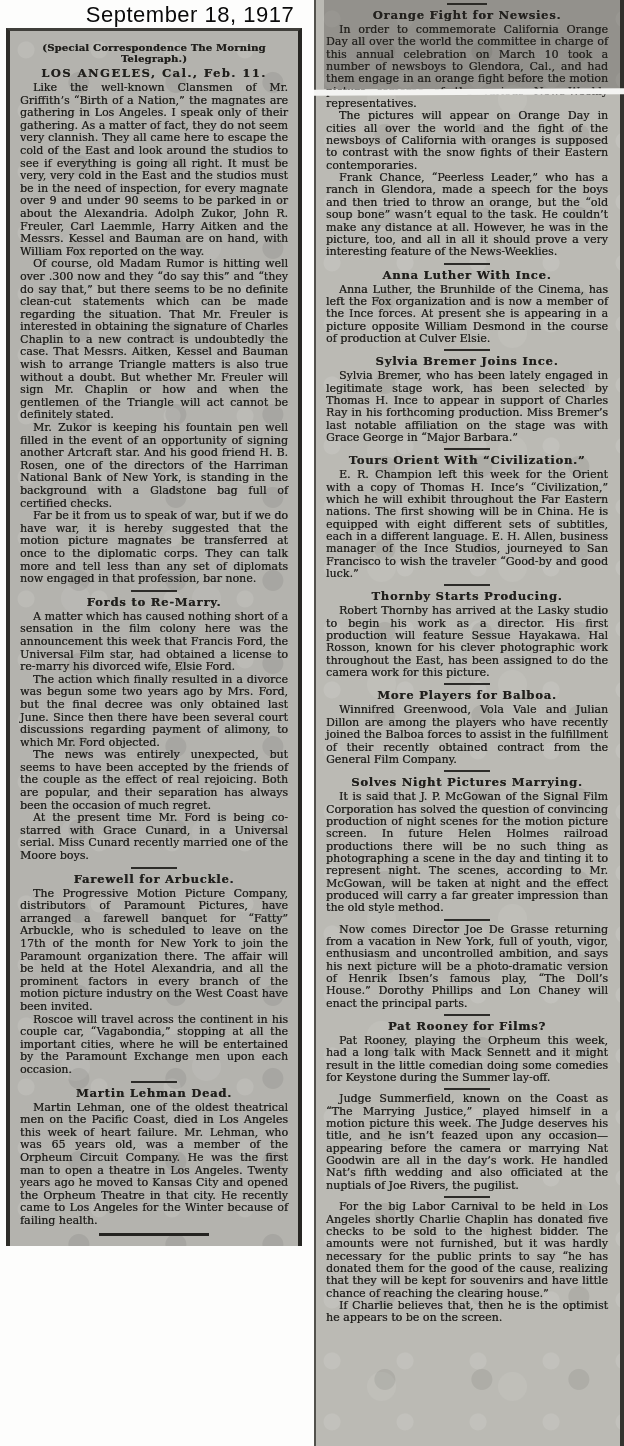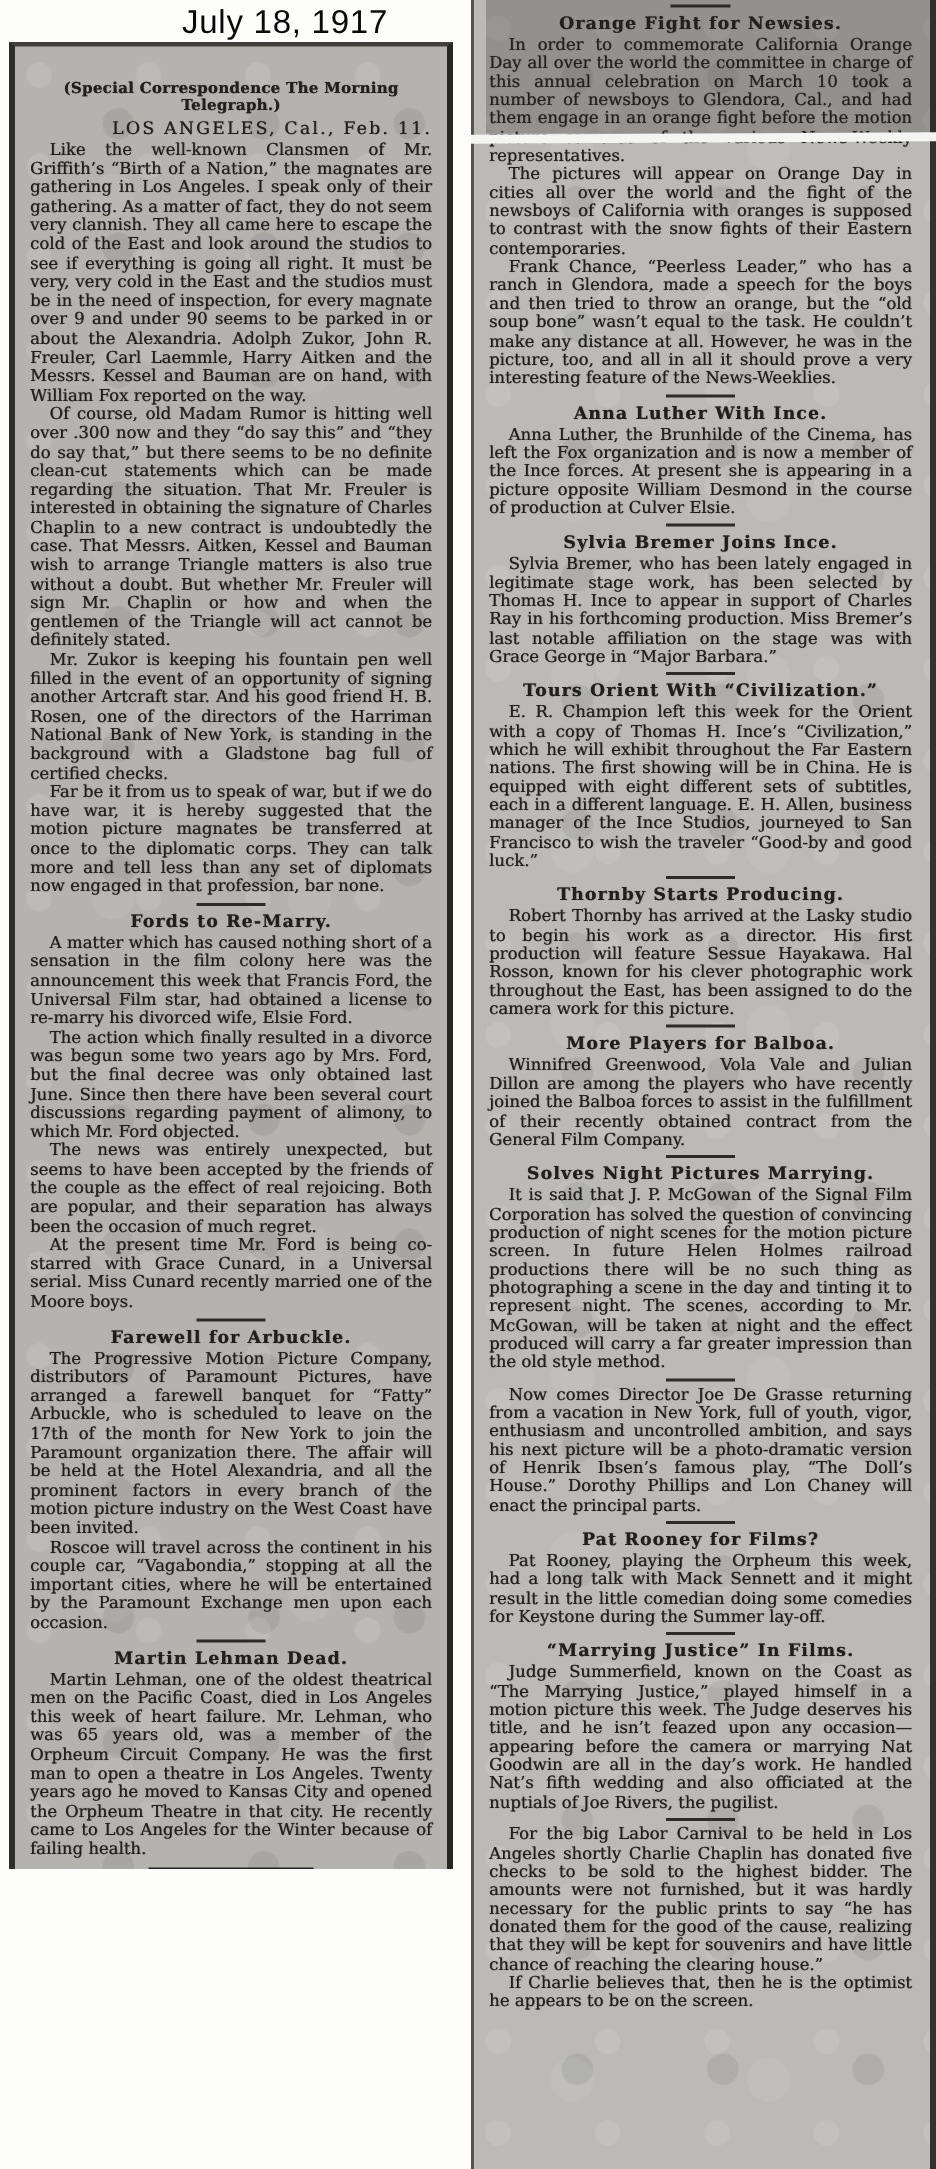--- a/index.html
+++ b/index.html
@@ -57,24 +57,24 @@
   }
   .seam {
     position: absolute; left: 314px; top: 89px; width: 310px; height: 6px;
     background: #f4f4f2;
     transform: rotate(-0.3deg);
     pointer-events: none;
   }
 
   .credit {
     font-size: 10px; font-weight: bold; text-align: center;
-    letter-spacing: 0.2px; margin: 16px 0 2px 0;
+    letter-spacing: 0.2px; margin: 4px 0 2px 0;
   }
   .dateline {
-    font-size: 11.5px; font-weight: normal; text-align: right;
+    font-size: 11.5px; font-weight: bold; text-align: center;
     letter-spacing: 1.5px; margin: 2px 0 2px 0;
   }
 
   .clip p {
     margin: 0; text-indent: 13px;
     text-align: justify;
   }
   .clip-left p  { font-size: 11px;   line-height: 12.6px; }
   .clip-right p { font-size: 11px;   line-height: 12.35px; }
 
@@ -91,21 +91,21 @@
   .end-rule {
     width: 110px; border-top: 3px solid #242320;
     margin: 6px auto 0 auto;
   }
 </style>
 </head>
 <body>
 
 <div class="stage">
 
-  <div class="headline">July 18, 1917</div>
+  <div class="headline">September 18, 1917</div>
 
   <div class="clip clip-left">
     <div class="credit">(Special Correspondence The Morning Telegraph.)</div>
     <div class="dateline">LOS ANGELES, Cal., Feb. 11.</div>
 
     <p>Like the well-known Clansmen of Mr. Griffith’s “Birth of a Nation,” the magnates are gathering in Los Angeles. I speak only of their gathering. As a matter of fact, they do not seem very clannish. They all came here to escape the cold of the East and look around the studios to see if everything is going all right. It must be very, very cold in the East and the studios must be in the need of inspection, for every magnate over 9 and under 90 seems to be parked in or about the Alexandria. Adolph Zukor, John R. Freuler, Carl Laemmle, Harry Aitken and the Messrs. Kessel and Bauman are on hand, with William Fox reported on the way.</p>
     <p>Of course, old Madam Rumor is hitting well over .300 now and they “do say this” and “they do say that,” but there seems to be no definite clean-cut statements which can be made regarding the situation. That Mr. Freuler is interested in obtaining the signature of Charles Chaplin to a new contract is undoubtedly the case. That Messrs. Aitken, Kessel and Bauman wish to arrange Triangle matters is also true without a doubt. But whether Mr. Freuler will sign Mr. Chaplin or how and when the gentlemen of the Triangle will act cannot be definitely stated.</p>
     <p>Mr. Zukor is keeping his fountain pen well filled in the event of an opportunity of signing another Artcraft star. And his good friend H. B. Rosen, one of the directors of the Harriman National Bank of New York, is standing in the background with a Gladstone bag full of certified checks.</p>
     <p>Far be it from us to speak of war, but if we do have war, it is hereby suggested that the motion picture magnates be transferred at once to the diplomatic corps. They can talk more and tell less than any set of diplomats now engaged in that profession, bar none.</p>
 
@@ -161,21 +161,20 @@
     <p>It is said that J. P. McGowan of the Signal Film Corporation has solved the question of convincing production of night scenes for the motion picture screen. In future Helen Holmes railroad productions there will be no such thing as photographing a scene in the day and tinting it to represent night. The scenes, according to Mr. McGowan, will be taken at night and the effect produced will carry a far greater impression than the old style method.</p>
 
     <div class="rule"></div>
     <p>Now comes Director Joe De Grasse returning from a vacation in New York, full of youth, vigor, enthusiasm and uncontrolled ambition, and says his next picture will be a photo-dramatic version of Henrik Ibsen’s famous play, “The Doll’s House.” Dorothy Phillips and Lon Chaney will enact the principal parts.</p>
 
     <div class="rule"></div>
     <div class="sec-head">Pat Rooney for Films?</div>
     <p>Pat Rooney, playing the Orpheum this week, had a long talk with Mack Sennett and it might result in the little comedian doing some comedies for Keystone during the Summer lay-off.</p>
 
     <div class="rule"></div>
-    <div class="sec-head">“Marrying Justice” In Films.</div>
     <p>Judge Summerfield, known on the Coast as “The Marrying Justice,” played himself in a motion picture this week. The Judge deserves his title, and he isn’t feazed upon any occasion—appearing before the camera or marrying Nat Goodwin are all in the day’s work. He handled Nat’s fifth wedding and also officiated at the nuptials of Joe Rivers, the pugilist.</p>
 
     <div class="rule"></div>
     <p>For the big Labor Carnival to be held in Los Angeles shortly Charlie Chaplin has donated five checks to be sold to the highest bidder. The amounts were not furnished, but it was hardly necessary for the public prints to say “he has donated them for the good of the cause, realizing that they will be kept for souvenirs and have little chance of reaching the clearing house.”</p>
     <p>If Charlie believes that, then he is the optimist he appears to be on the screen.</p>
   </div>
 
   <div class="dark-patch"></div>
   <div class="seam"></div>
 

